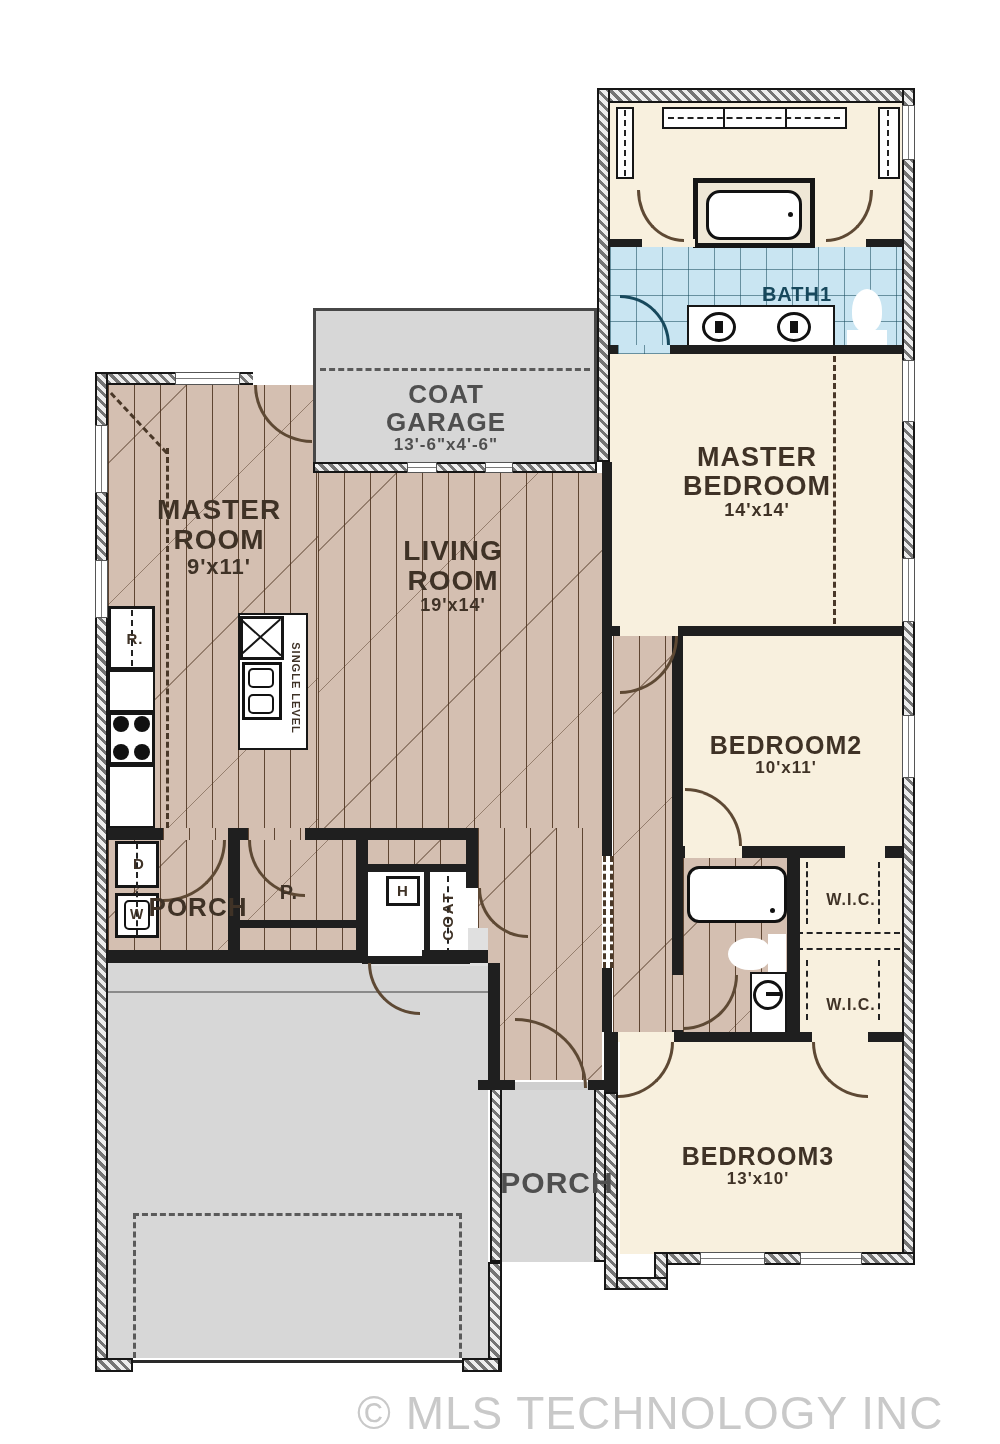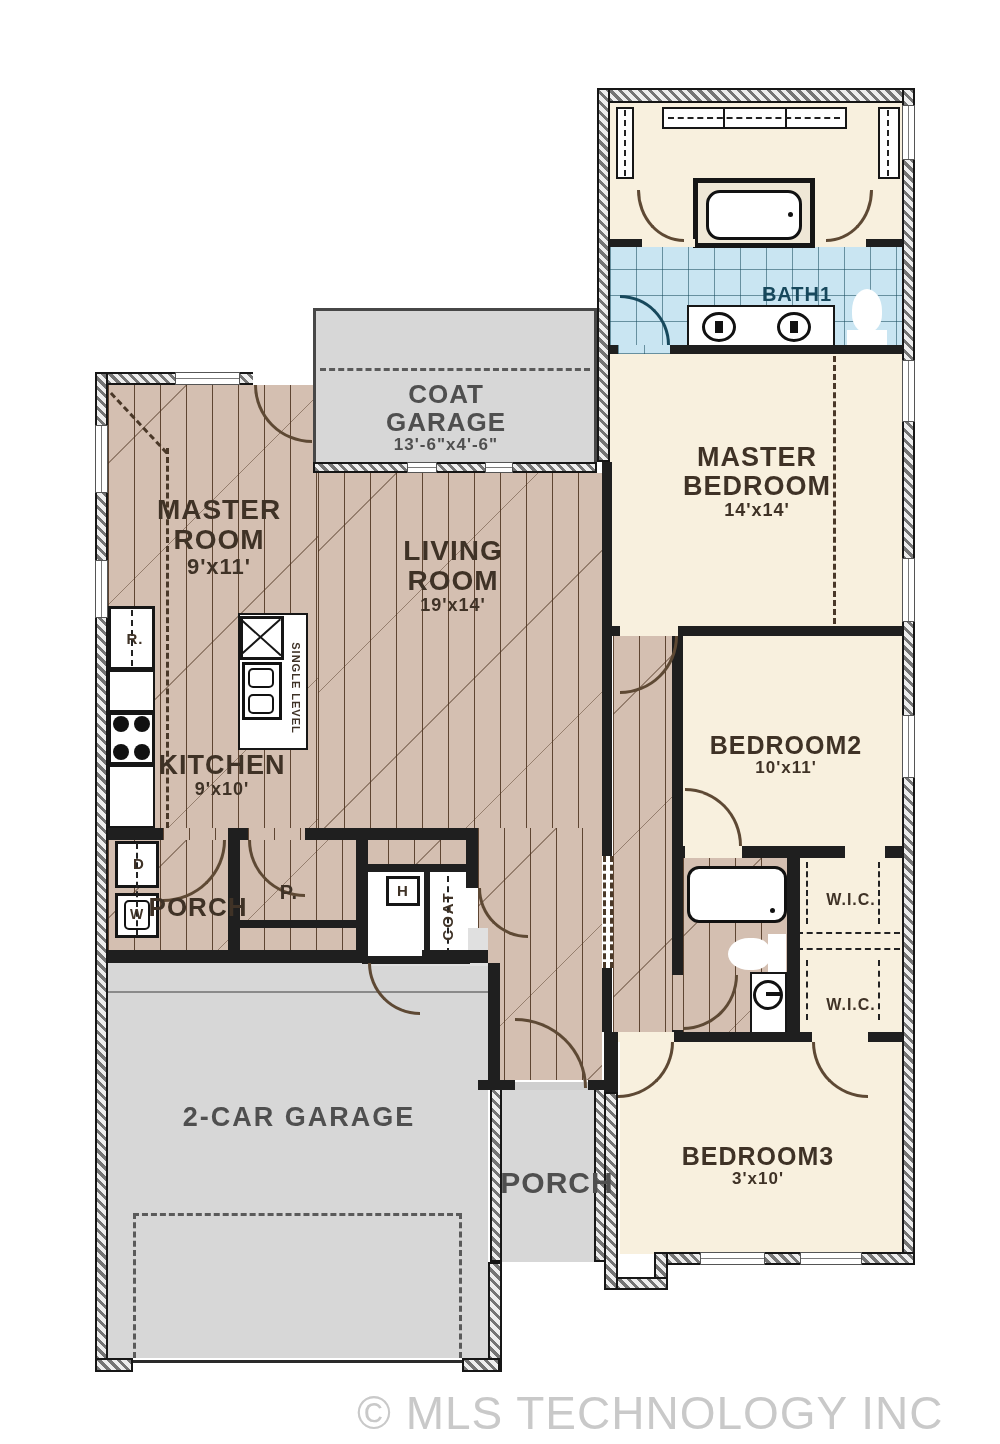--- a/index.html
+++ b/index.html
@@ -245,38 +245,31 @@
     <div style="font-size:28px">ROOM</div>
     <div style="font-size:22px">9'x11'</div>
   </div>
 
   <div class="lbl" style="left:453px;top:576px">
     <div style="font-size:28px">LIVING</div>
     <div style="font-size:28px">ROOM</div>
     <div style="font-size:18px">19'x14'</div>
   </div>
 
-  <div class="lbl" style="left:222px;top:775px">
-    <div style="font-size:27px">KITCHEN</div>
-    <div style="font-size:18px">9'x10'</div>
-  </div>
 
   <div class="lbl" style="left:786px;top:755px">
     <div style="font-size:25px">BEDROOM2</div>
     <div style="font-size:17px">10'x11'</div>
   </div>
 
   <div class="lbl" style="left:758px;top:1166px">
     <div style="font-size:25px">BEDROOM3</div>
-    <div style="font-size:17px">3'x10'</div>
-  </div>
-
-  <div class="lbl gray-t" style="left:299px;top:1118px;font-size:27px;letter-spacing:2px">
-    <span>2-CAR GARAGE</span>
-  </div>
+    <div style="font-size:17px">13'x10'</div>
+  </div>
+
 
   <div class="lbl gray-t" style="left:557px;top:1183px;font-size:30px">
     <span>PORCH</span>
   </div>
 
   <div class="lbl" style="left:198px;top:907px;font-size:26px">
     <span>PORCH</span>
   </div>
 
   <div class="lbl" style="left:289px;top:893px;font-size:20px">

